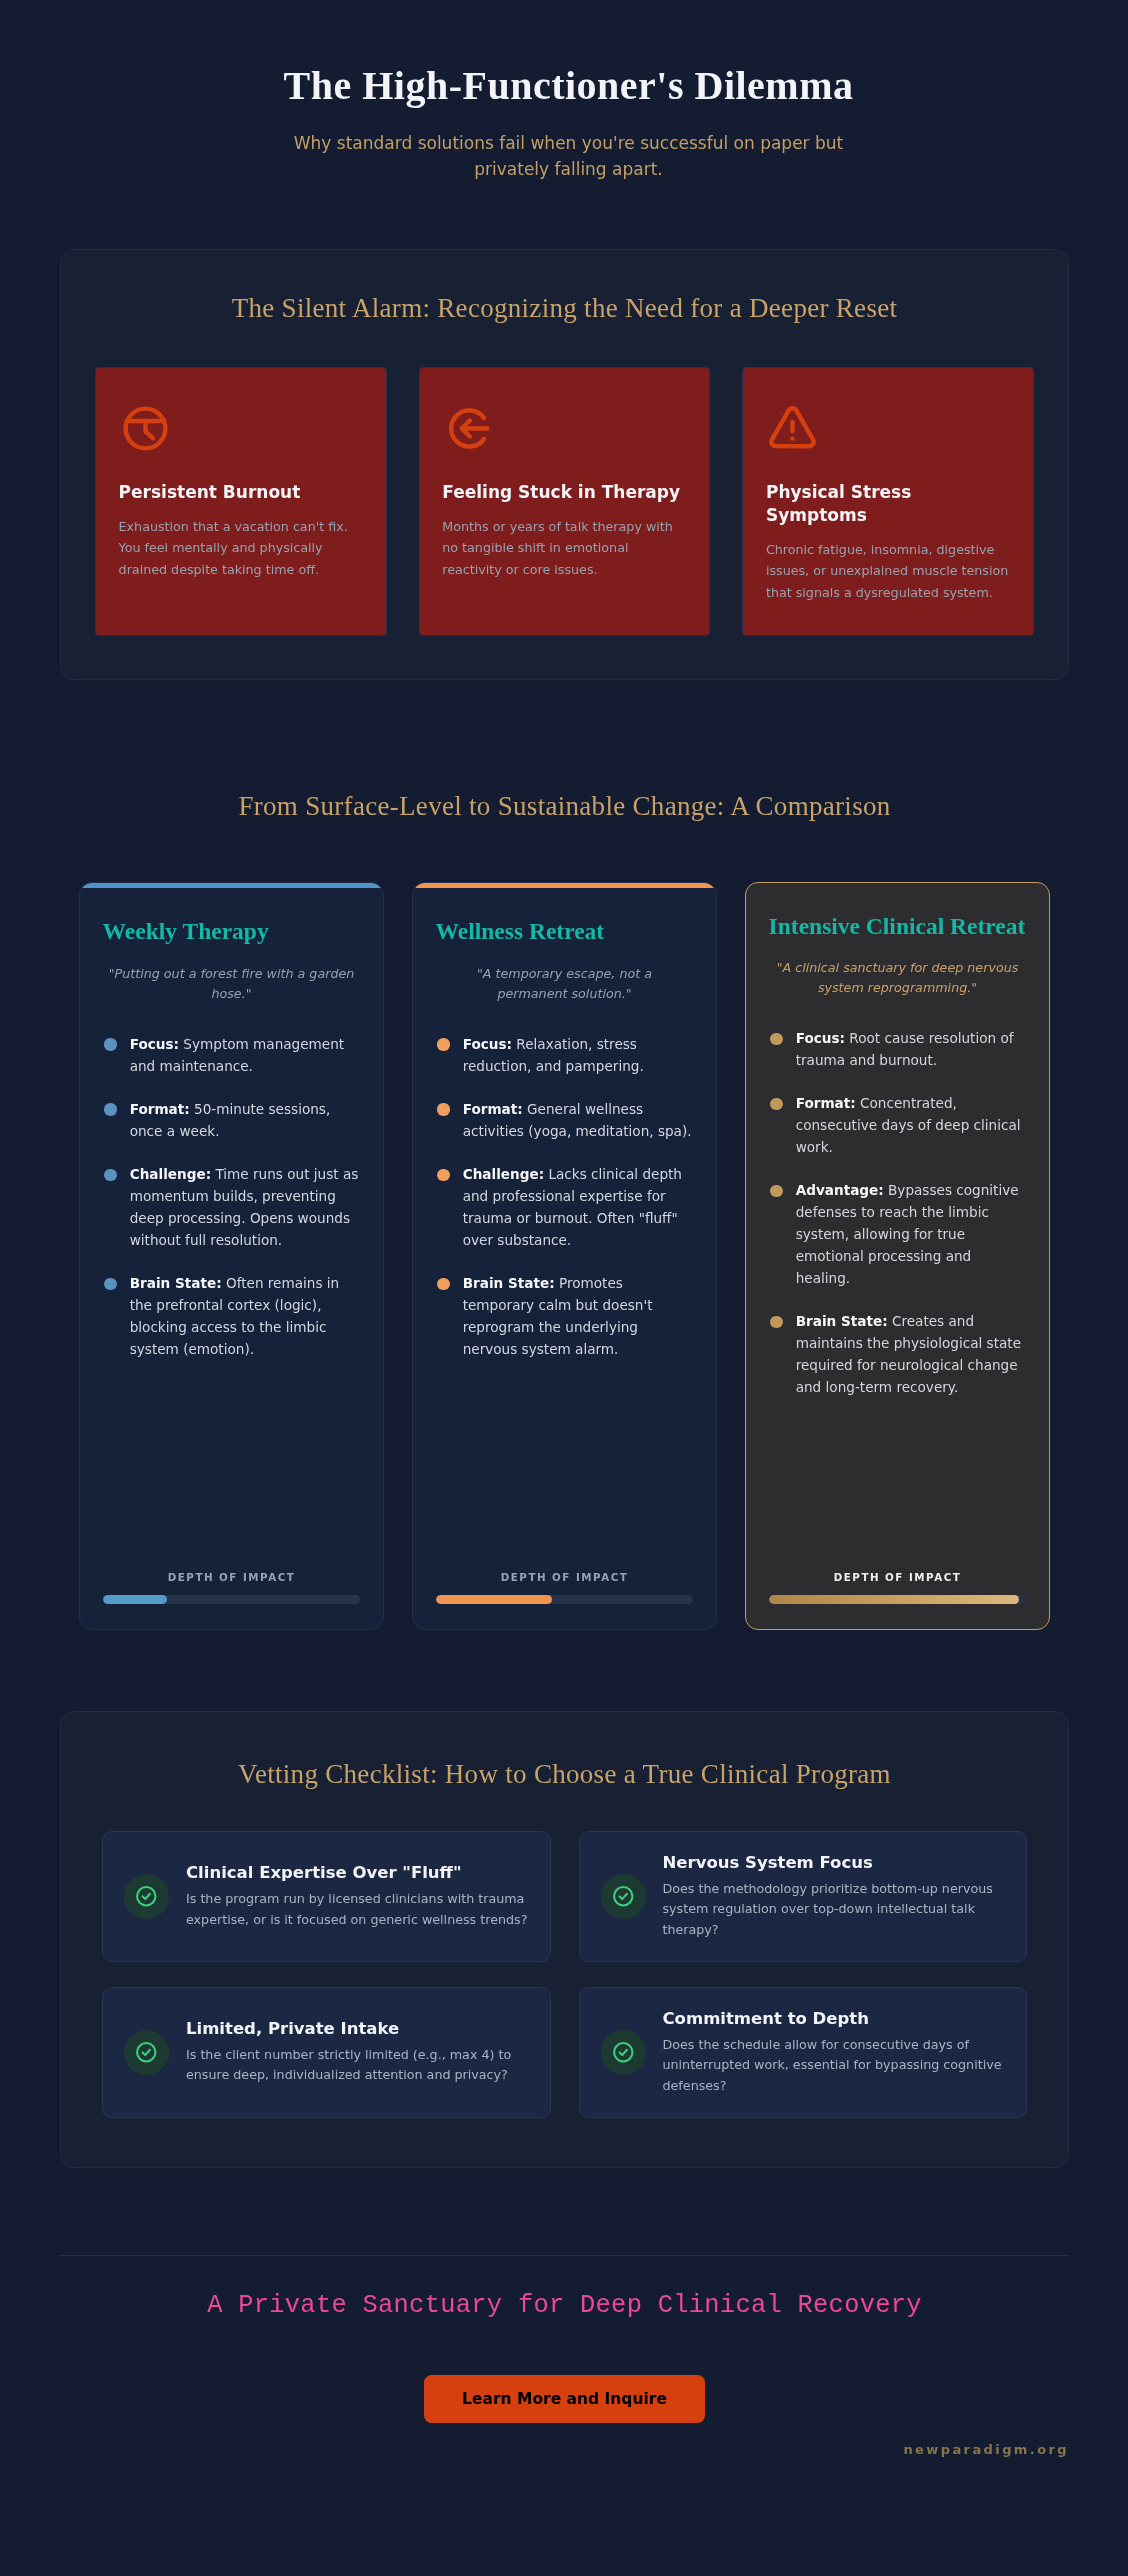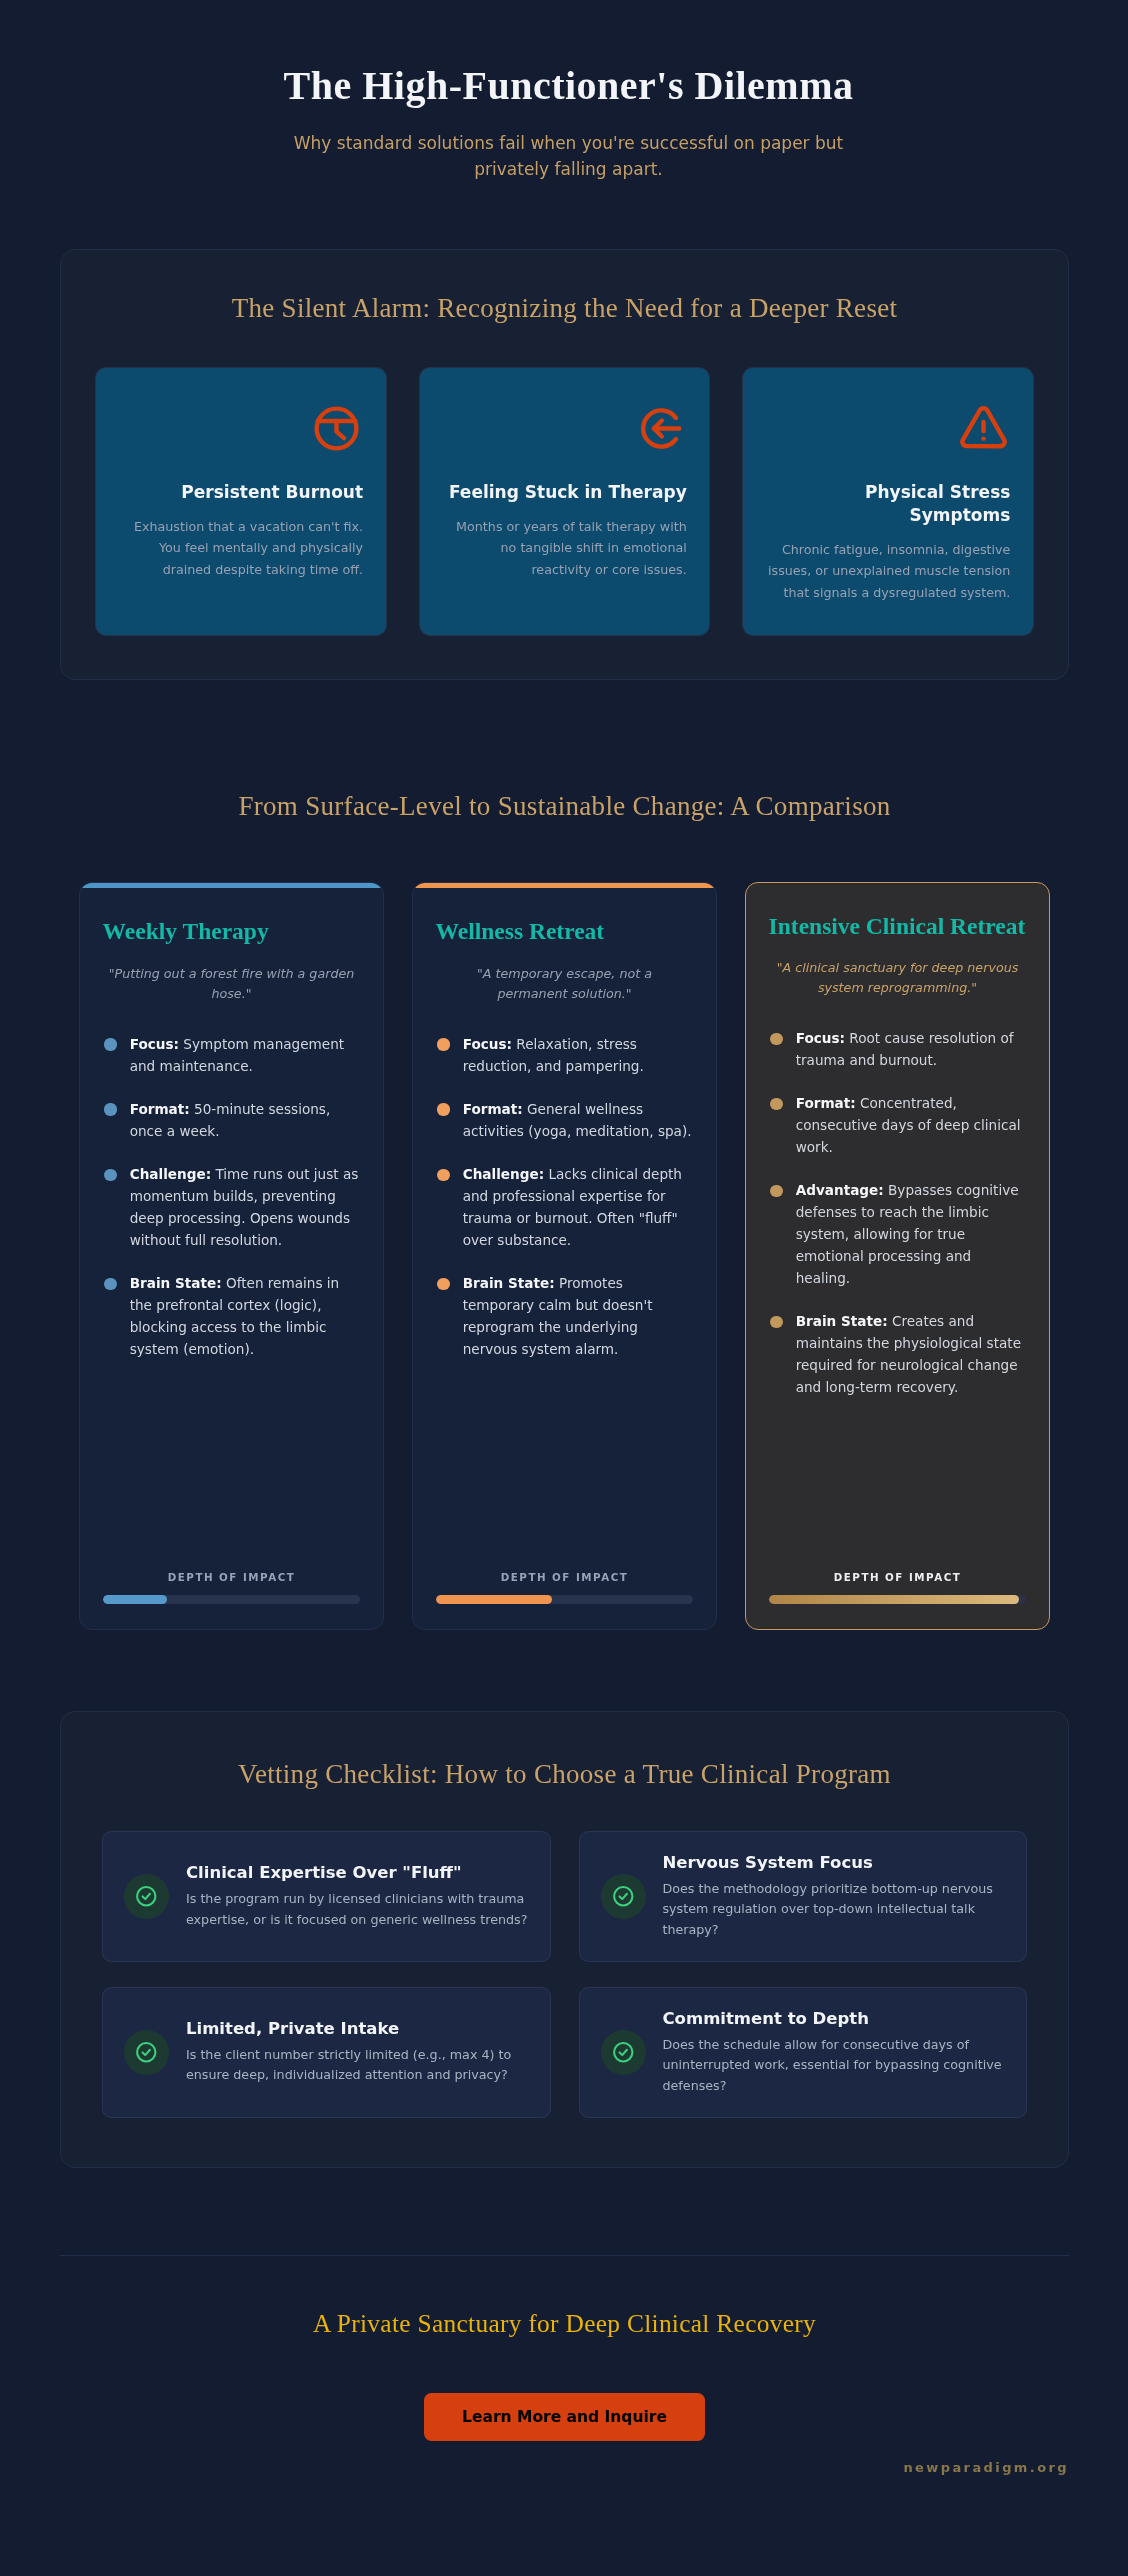--- a/index.html
+++ b/index.html
@@ -32,22 +32,22 @@
   }
   .section-title {
     font-family:"Liberation Serif", serif;
     font-size:27px; font-weight:400; color:#c9a268;
     text-align:center; letter-spacing:0.3px;
   }
 
   
   .alarm-grid { display:grid; grid-template-columns:repeat(3,1fr); gap:32px; margin-top:43px; }
   .alarm-card {
-    background:#0c4a6e; border:0.9px solid #26324c; border-radius:11px;
-    padding:34px 22.6px 32px; text-align:right; min-height:250px;
+    background:#7f1d1d; border:0.9px solid #26324c; border-radius:4px;
+    padding:34px 22.6px 32px; text-align:left; min-height:250px;
   }
   .alarm-icon { display:inline-block; width:53px; height:53px; }
   .alarm-icon svg { width:53px; height:53px; stroke:#d6400f; fill:none; stroke-width:2; stroke-linecap:round; stroke-linejoin:round; }
   .alarm-card h3 { margin-top:22.6px; font-size:17px; font-weight:700; color:#f2f4f8; line-height:1.35; }
   .alarm-card p { margin-top:12.2px; font-size:12.7px; line-height:1.66; color:#97a1b2; }
 
   
   .comparison-title { margin-top:111px; }
   .comp-grid { display:grid; grid-template-columns:repeat(3,1fr); gap:28px; margin:60px 79px 0; }
   .comp-card {
@@ -102,22 +102,22 @@
     margin-right:17px;
   }
   .check-chip svg { width:24.5px; height:24.5px; stroke:#3bd17e; fill:none; stroke-width:2; stroke-linecap:round; stroke-linejoin:round; }
   .check-item h3 { font-size:16.5px; font-weight:700; color:#f2f4f8; }
   .check-item p { margin-top:7.5px; font-size:12.7px; line-height:1.6; color:#a9b3c3; }
 
   
   .footer-divider { border:none; border-top:0.9px solid #232f4a; margin:87px 60px 0; }
   .footer { text-align:center; }
   .footer h2 {
-    margin-top:53px; font-family:Liberation Serif, serif;
-    font-size:25.4px; font-weight:400; color:#eab308; letter-spacing:0.3px;
+    margin-top:35px; font-family:Liberation Mono, monospace;
+    font-size:25.4px; font-weight:400; color:#ec4899; letter-spacing:0.3px;
   }
   .footer-desc { margin:21px auto 0; max-width:583px; font-size:14.6px; line-height:1.7; color:#a8b1c0; }
   .cta-button {
     display:inline-block; margin-top:55px; padding:15px 38px;
     background:#d6400f; border:none; border-radius:7.5px; cursor:pointer;
     font-family:"DejaVu Sans", sans-serif; font-size:15.5px; font-weight:700; color:#000000;
   }
   .site-url {
     margin:19px 60px 0; text-align:right;
     font-size:13px; font-weight:700; letter-spacing:2.4px; color:#877649;

